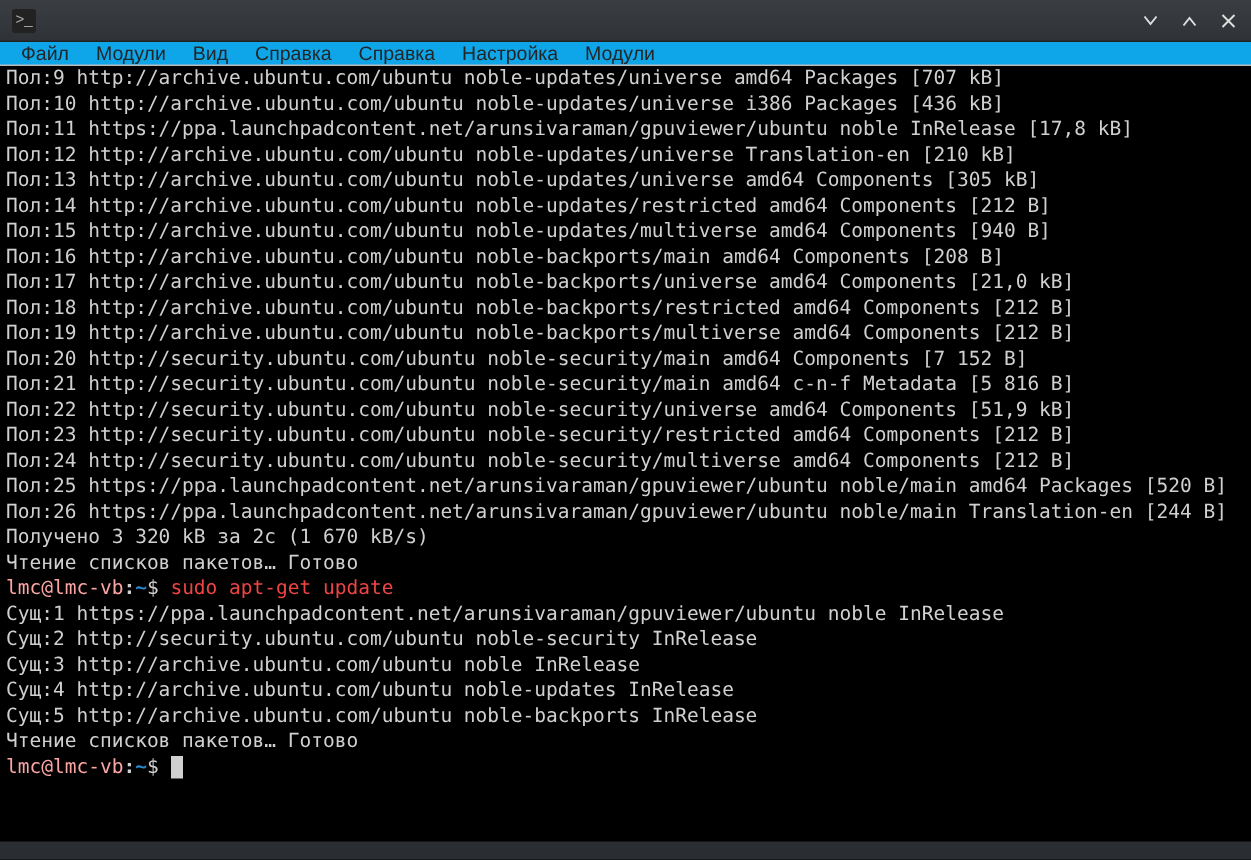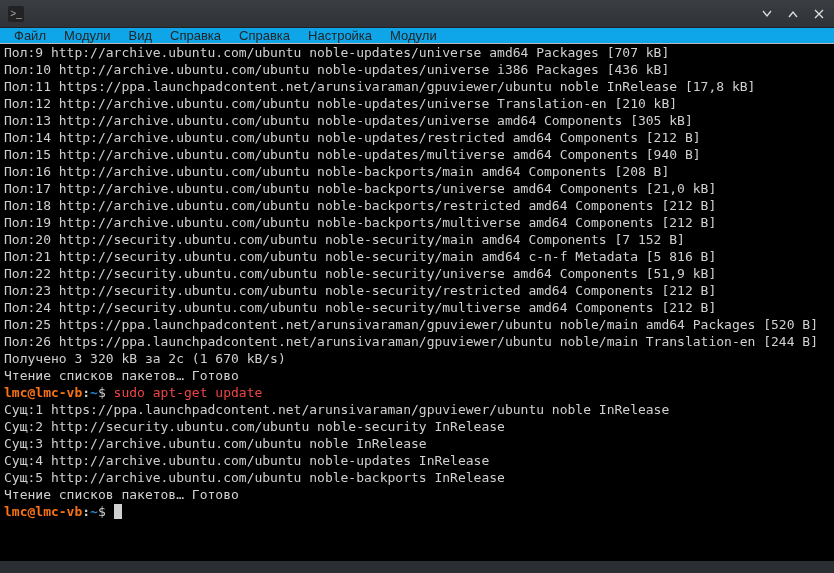--- a/index.html
+++ b/index.html
@@ -56,21 +56,21 @@
     background: #000;
     font-family: "DejaVu Sans Mono", "Liberation Mono", monospace;
     font-size: 13px;
     line-height: 17px;
     padding: 0 4px;
     color: #d0d0d0;
     white-space: pre;
     overflow: hidden;
   }
   .line { white-space: pre-wrap; word-break: break-all; }
-  .prompt-user { color: #f97316; font-weight: bold; margin-top: 32px; }
+  .prompt-user { color: #fca5a5; font-weight: normal; margin-top: 32px; }
   .prompt-sep { color: #d0d0d0; font-weight: bold; }
   .prompt-path { color: #268bd2; font-weight: bold; }
   .prompt-sym { color: #d0d0d0; }
   .cmd { color: #ef4444; }
   .cursor {
     display: inline-block;
     width: 8px; height: 15px;
     background: #d0d0d0;
     vertical-align: text-bottom;
   }

